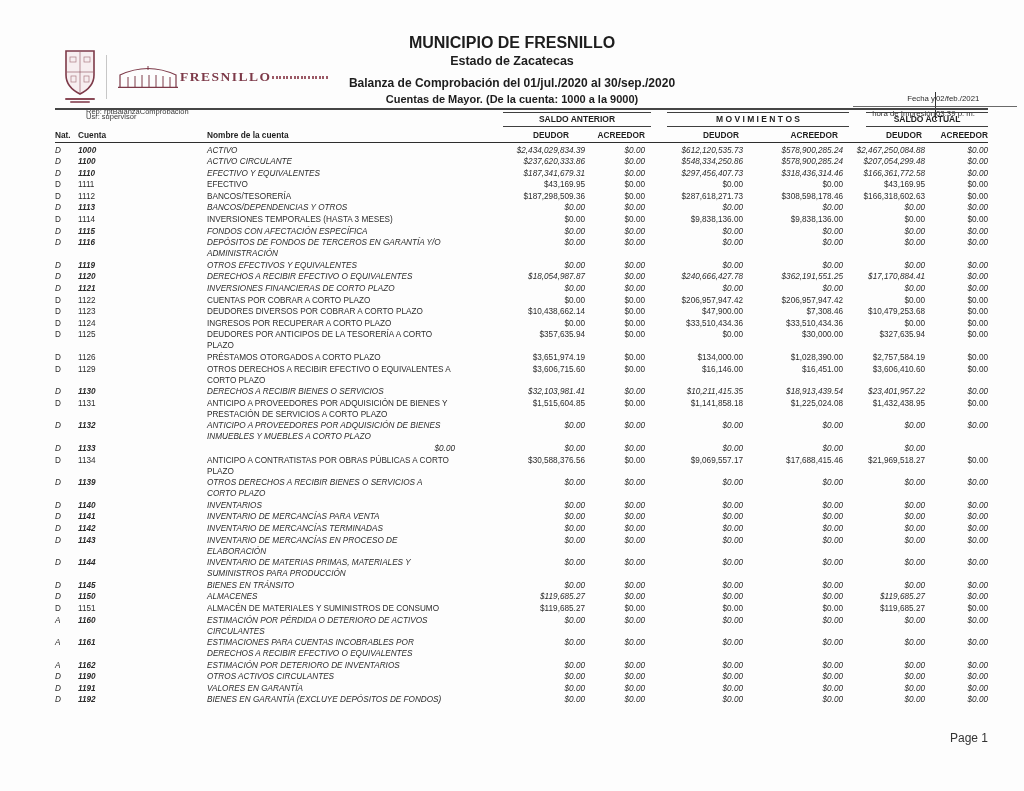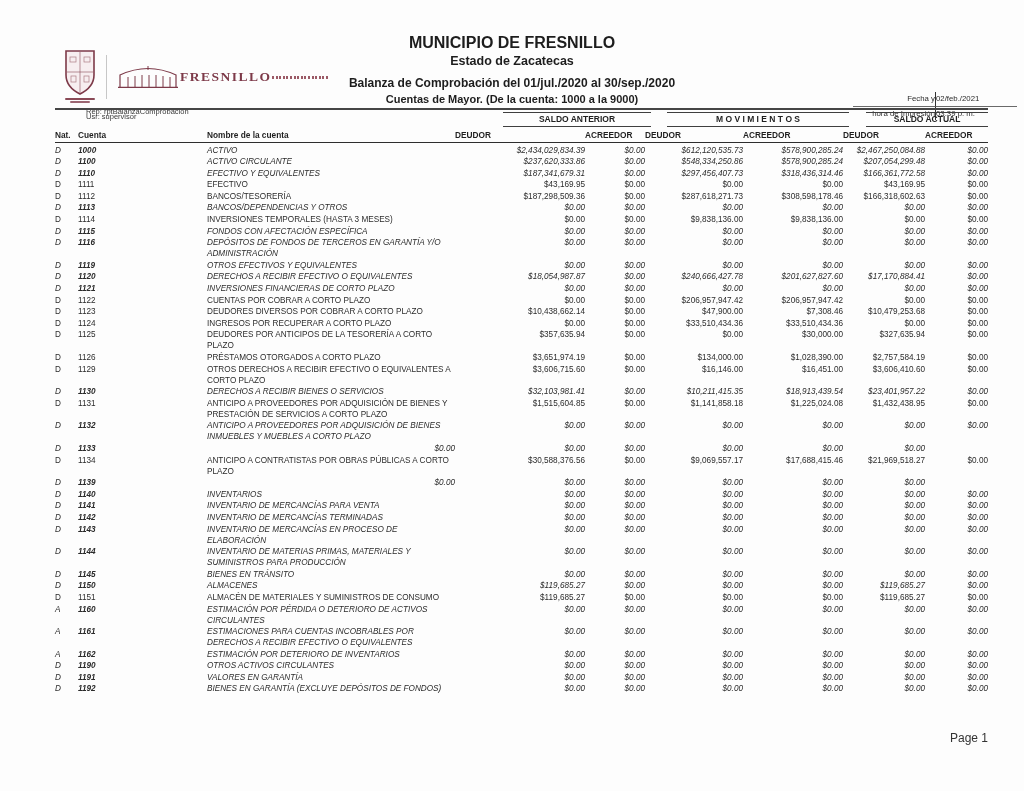--- a/index.html
+++ b/index.html
@@ -46,21 +46,21 @@
   .glabel{
     font-size:8.5px;font-weight:bold;text-align:center;color:#1f1f1f;
     border-top:1.5px solid #3f3f3f;border-bottom:1.5px solid #3f3f3f;
     padding:1px 0 1.5px;
   }
   .glabel.g1{margin-left:48px;}
   .glabel.g2{margin-left:16px;}
   .glabel.g3{margin-left:17px;}
   .cols{display:grid;grid-template-columns:23px 129px 248px 130px 60px 98px 100px 82px 63px;align-items:start;}
   .chead{font-size:8.3px;font-weight:bold;color:#1f1f1f;padding:3px 0 2px;border-bottom:1.8px solid #2e2e2e;}
-  .chead .num{text-align:left;}
+  .chead .num{text-align:right;}
   .chead .n4{padding-right:16px;}
   .chead .n6{padding-right:4px;}
   .chead .n7{padding-right:5px;}
   .chead .n8{padding-right:3px;}
   .tbody{margin-top:2px;}
   .row{font-size:8.2px;line-height:11px;padding-bottom:0.6px;}
   .row .num{text-align:right;}
   .row .name{padding-right:4px;}
   .row.group{font-style:italic;}
   .row.group .cuenta{font-weight:bold;}
@@ -253,21 +253,21 @@
       <div class="num">$0.00</div>
       <div class="num">$0.00</div>
     </div>
         <div class="cols row group">
       <div class="nat">D</div>
       <div class="cuenta">1120</div>
       <div class="name">DERECHOS A RECIBIR EFECTIVO O EQUIVALENTES</div>
       <div class="num">$18,054,987.87</div>
       <div class="num">$0.00</div>
       <div class="num">$240,666,427.78</div>
-      <div class="num">$201,627,827.60</div>
+      <div class="num">$362,191,551.25</div>
       <div class="num">$17,170,884.41</div>
       <div class="num">$0.00</div>
     </div>
         <div class="cols row group">
       <div class="nat">D</div>
       <div class="cuenta">1121</div>
       <div class="name">INVERSIONES FINANCIERAS DE CORTO PLAZO</div>
       <div class="num">$0.00</div>
       <div class="num">$0.00</div>
       <div class="num">$0.00</div>
@@ -391,20 +391,21 @@
       <div class="num">$30,588,376.56</div>
       <div class="num">$0.00</div>
       <div class="num">$9,069,557.17</div>
       <div class="num">$17,688,415.46</div>
       <div class="num">$21,969,518.27</div>
       <div class="num">$0.00</div>
     </div>
         <div class="cols row group">
       <div class="nat">D</div>
       <div class="cuenta">1139</div>
+      <div class="name">OTROS DERECHOS A RECIBIR BIENES O SERVICIOS A CORTO PLAZO</div>
       <div class="num">$0.00</div>
       <div class="num">$0.00</div>
       <div class="num">$0.00</div>
       <div class="num">$0.00</div>
       <div class="num">$0.00</div>
       <div class="num">$0.00</div>
     </div>
         <div class="cols row group">
       <div class="nat">D</div>
       <div class="cuenta">1140</div>

